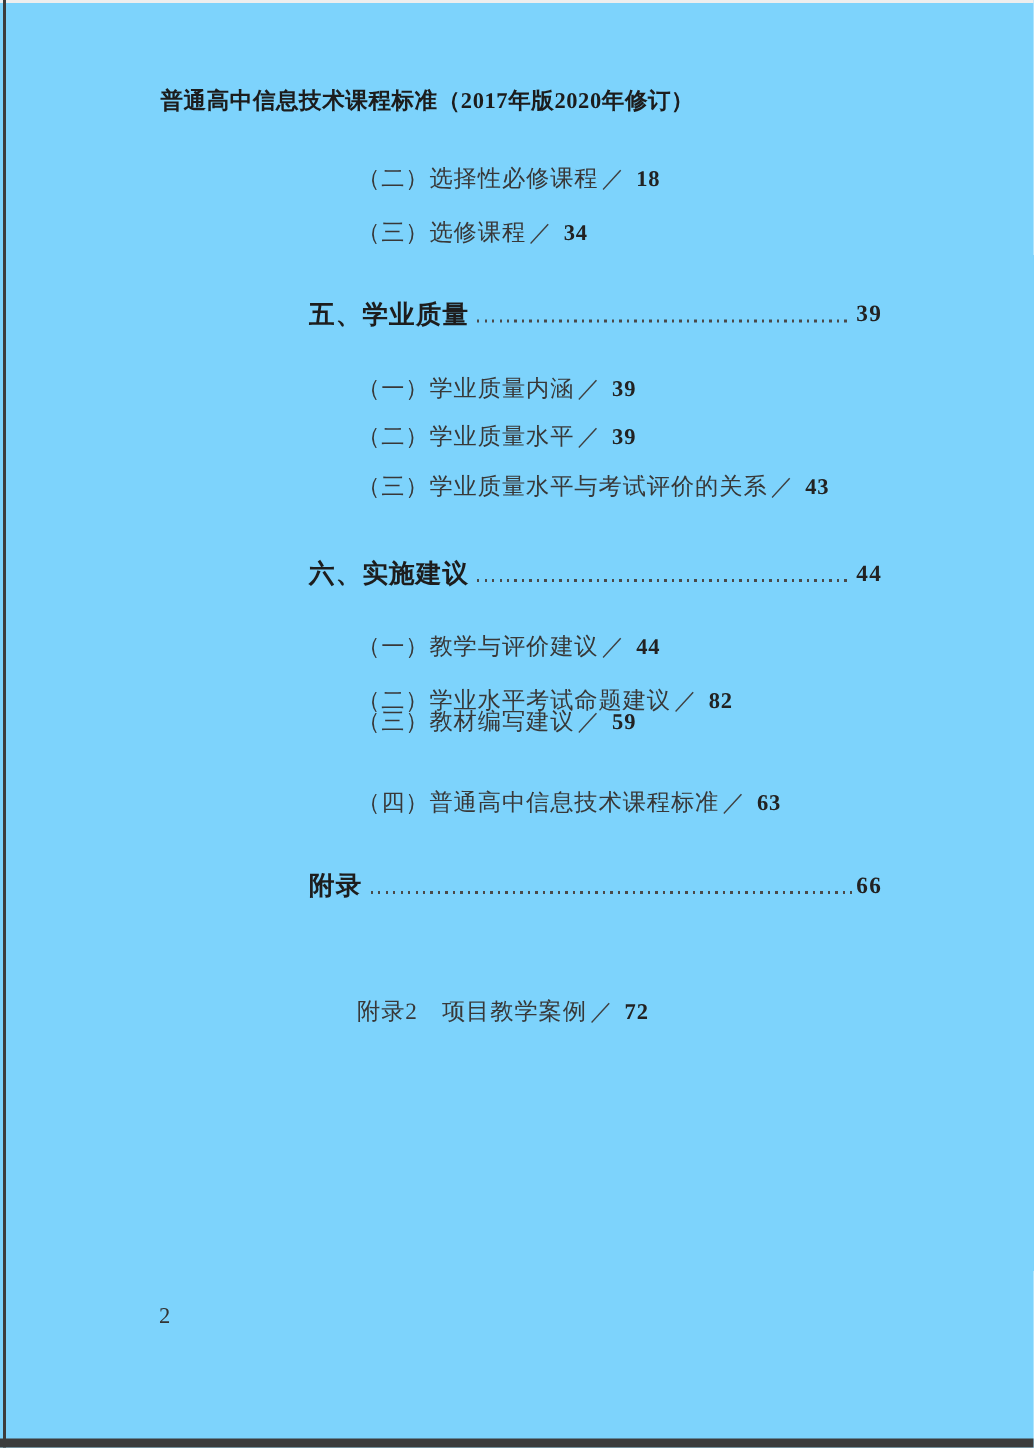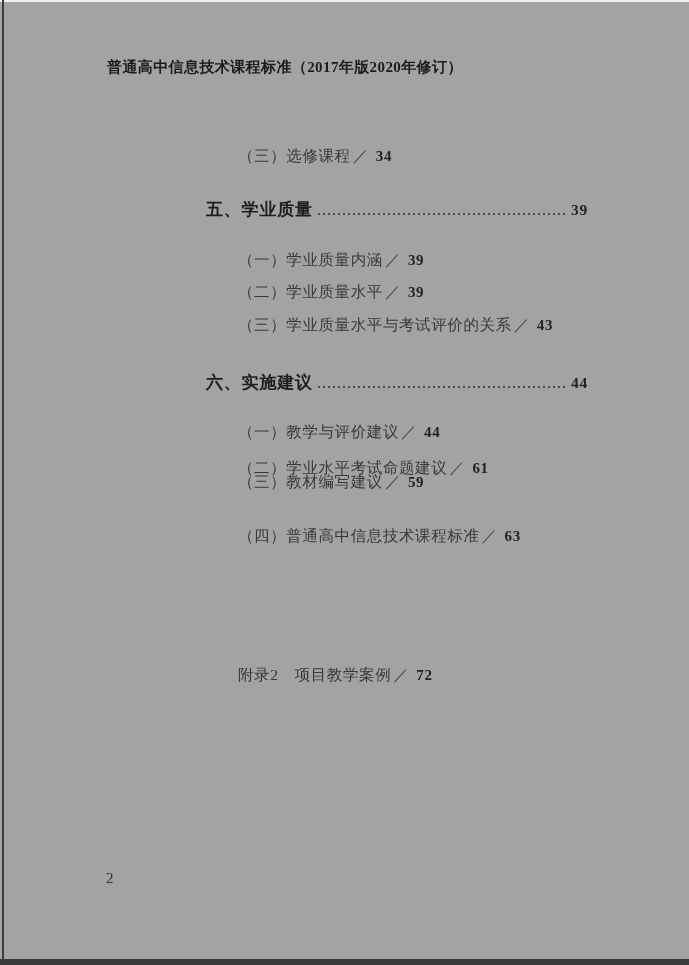--- a/index.html
+++ b/index.html
@@ -5,21 +5,21 @@
   * { margin: 0; padding: 0; box-sizing: border-box; }
   html, body { background: #ffffff; }
   body {
     width: 689px; height: 965px;
     font-family: "Liberation Serif", "DejaVu Serif", serif;
     position: relative;
     overflow: hidden;
   }
   .page {
     position: absolute; inset: 0;
-    background: #a3a3a3;
+    background: #7dd3fc;
   }
   
   .edge-left   { position: absolute; left: 2px; top: 0; width: 2px; height: 100%; background: #3c3c3c; }
   .edge-bottom { position: absolute; left: 0; bottom: 0; width: 100%; height: 6px; background: #3c3c3c; }
   .edge-top    { position: absolute; left: 0; top: 0; width: 100%; height: 2px; background: #eeeeee; }
 
   .doc-header {
     position: absolute; left: 107px; top: 58px;
     font-size: 15px; font-weight: 700; color: #1c1c1c;
     letter-spacing: 0.4px; white-space: nowrap;
@@ -75,20 +75,23 @@
 <body>
 
 <div class="page">
 
   <div class="edge-top"></div>
   <div class="edge-left"></div>
   <div class="edge-bottom"></div>
 
   <div class="doc-header">普通高中信息技术课程标准（2017年版2020年修订）</div>
 
+  <div class="toc-row toc-sub" style="top:110px">
+    <span>（二）选择性必修课程</span><span class="sep">／</span><span class="num">18</span>
+  </div>
 
   <div class="toc-row toc-sub" style="top:146px">
     <span>（三）选修课程</span><span class="sep">／</span><span class="num">34</span>
   </div>
 
   <div class="toc-row toc-section" style="top:200px">
     <span class="label">五、学业质量</span>
     <span class="leader"></span>
     <span class="num">39</span>
   </div>
@@ -109,31 +112,36 @@
     <span class="label">六、实施建议</span>
     <span class="leader"></span>
     <span class="num">44</span>
   </div>
 
   <div class="toc-row toc-sub" style="top:422px">
     <span>（一）教学与评价建议</span><span class="sep">／</span><span class="num">44</span>
   </div>
 
   <div class="toc-row toc-sub" style="top:458px">
-    <span>（二）学业水平考试命题建议</span><span class="sep">／</span><span class="num">61</span>
+    <span>（二）学业水平考试命题建议</span><span class="sep">／</span><span class="num">82</span>
   </div>
 
   <div class="toc-row toc-sub" style="top:472px">
     <span>（三）教材编写建议</span><span class="sep">／</span><span class="num">59</span>
   </div>
 
   <div class="toc-row toc-sub" style="top:526px">
     <span>（四）普通高中信息技术课程标准</span><span class="sep">／</span><span class="num">63</span>
   </div>
 
+  <div class="toc-row toc-section" style="top:581px">
+    <span class="label">附录</span>
+    <span class="leader"></span>
+    <span class="num">66</span>
+  </div>
 
 
   <div class="toc-row toc-sub" style="top:665px">
     <span>附录2　项目教学案例</span><span class="sep">／</span><span class="num">72</span>
   </div>
 
   <div class="page-number">2</div>
 
 </div>
 

